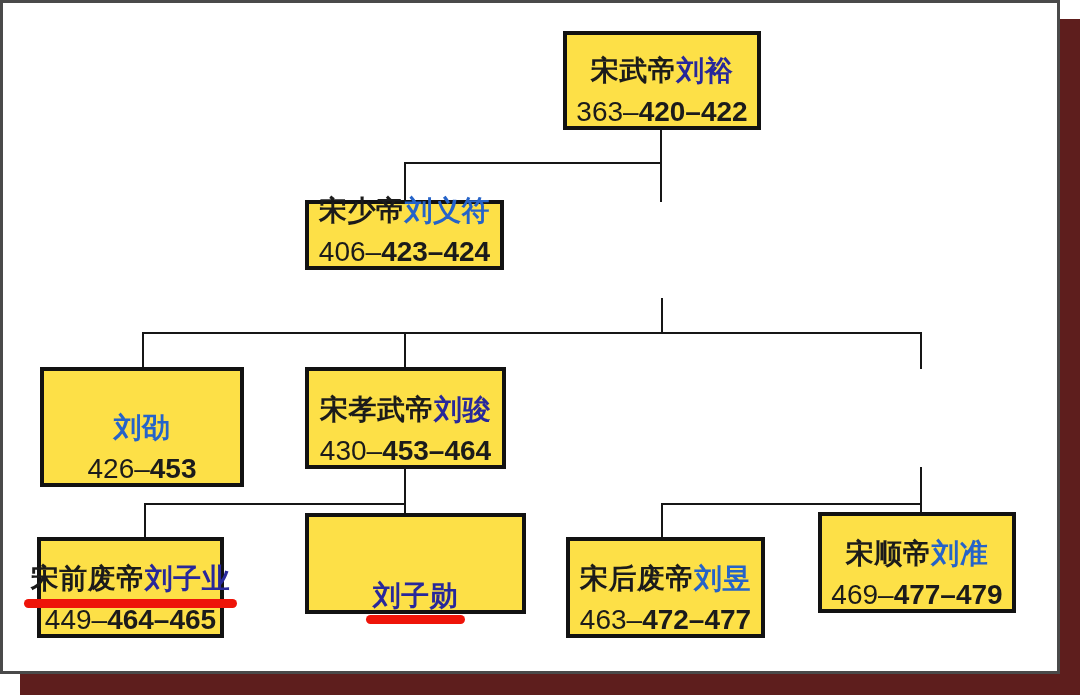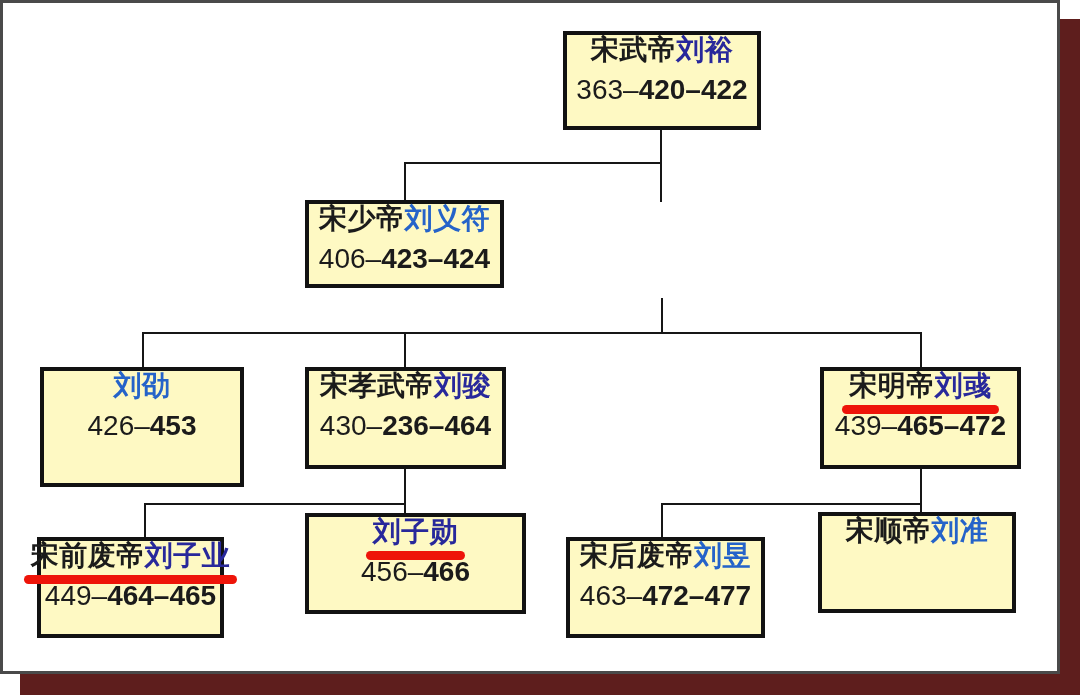--- a/index.html
+++ b/index.html
@@ -39,26 +39,26 @@
   
   .cl{
     position:absolute;
     background:#161616;
   }
   .cl.h{height:2px;}
   .cl.v{width:2px;}
   
   .node{
     position:absolute;
-    background:#fef9c3;
+    background:#fde047;
     border:4px solid var(--box_border);
     display:flex;
     flex-direction:column;
     align-items:center;
-    justify-content:flex-start;
+    justify-content:flex-end;
     gap:11px;
     z-index:2;
   }
   .name{
     position:relative;
     white-space:nowrap;
     font-size:28px;
     font-weight:700;
     line-height:1.05;
     color:var(--ink);
@@ -119,21 +119,21 @@
 
   <div class="node" style="left:563px;top:31px;width:198px;height:99px">
     <div class="name">
       <span class="black">宋武帝</span><span class="visited">刘裕</span>
     </div>
     <div class="dates">
       <span class="plain">363–</span><span class="bold">420–422</span>
     </div>
   </div>
 
-  <div class="node" style="left:305px;top:200px;width:199px;height:88px">
+  <div class="node" style="left:305px;top:200px;width:199px;height:70px">
     <div class="name">
       <span class="black">宋少帝</span><span class="link">刘义符</span>
     </div>
     <div class="dates">
       <span class="plain">406–</span><span class="bold">423–424</span>
     </div>
   </div>
 
 
   <div class="node" style="left:40px;top:367px;width:204px;height:120px">
@@ -143,59 +143,51 @@
     <div class="dates">
       <span class="plain">426–</span><span class="bold">453</span>
     </div>
   </div>
 
   <div class="node" style="left:305px;top:367px;width:201px;height:102px">
     <div class="name">
       <span class="black">宋孝武帝</span><span class="visited">刘骏</span>
     </div>
     <div class="dates">
-      <span class="plain">430–</span><span class="bold">236–464</span>
+      <span class="plain">430–</span><span class="bold">453–464</span>
     </div>
   </div>
 
-  <div class="node" style="left:820px;top:367px;width:201px;height:102px">
-    <div class="name redline">
-      <span class="black">宋明帝</span><span class="visited">刘彧</span>
-    </div>
-    <div class="dates">
-      <span class="plain">439–</span><span class="bold">465–472</span>
-    </div>
-  </div>
 
   <div class="node" style="left:37px;top:537px;width:187px;height:101px">
     <div class="name redline">
       <span class="black">宋前废帝</span><span class="visited">刘子业</span>
     </div>
     <div class="dates">
       <span class="plain">449–</span><span class="bold">464–465</span>
     </div>
   </div>
 
   <div class="node" style="left:305px;top:513px;width:221px;height:101px">
     <div class="name redline">
       <span class="black"></span><span class="visited">刘子勋</span>
-    </div>
-    <div class="dates">
-      <span class="plain">456–</span><span class="bold">466</span>
     </div>
   </div>
 
   <div class="node" style="left:566px;top:537px;width:199px;height:101px">
     <div class="name">
       <span class="black">宋后废帝</span><span class="link">刘昱</span>
     </div>
     <div class="dates">
       <span class="plain">463–</span><span class="bold">472–477</span>
     </div>
   </div>
 
   <div class="node" style="left:818px;top:512px;width:198px;height:101px">
     <div class="name">
       <span class="black">宋顺帝</span><span class="link">刘准</span>
     </div>
+    <div class="dates">
+      <span class="plain">469–</span><span class="bold">477–479</span>
+    </div>
   </div>
 
 </div>
 
 </body></html>

